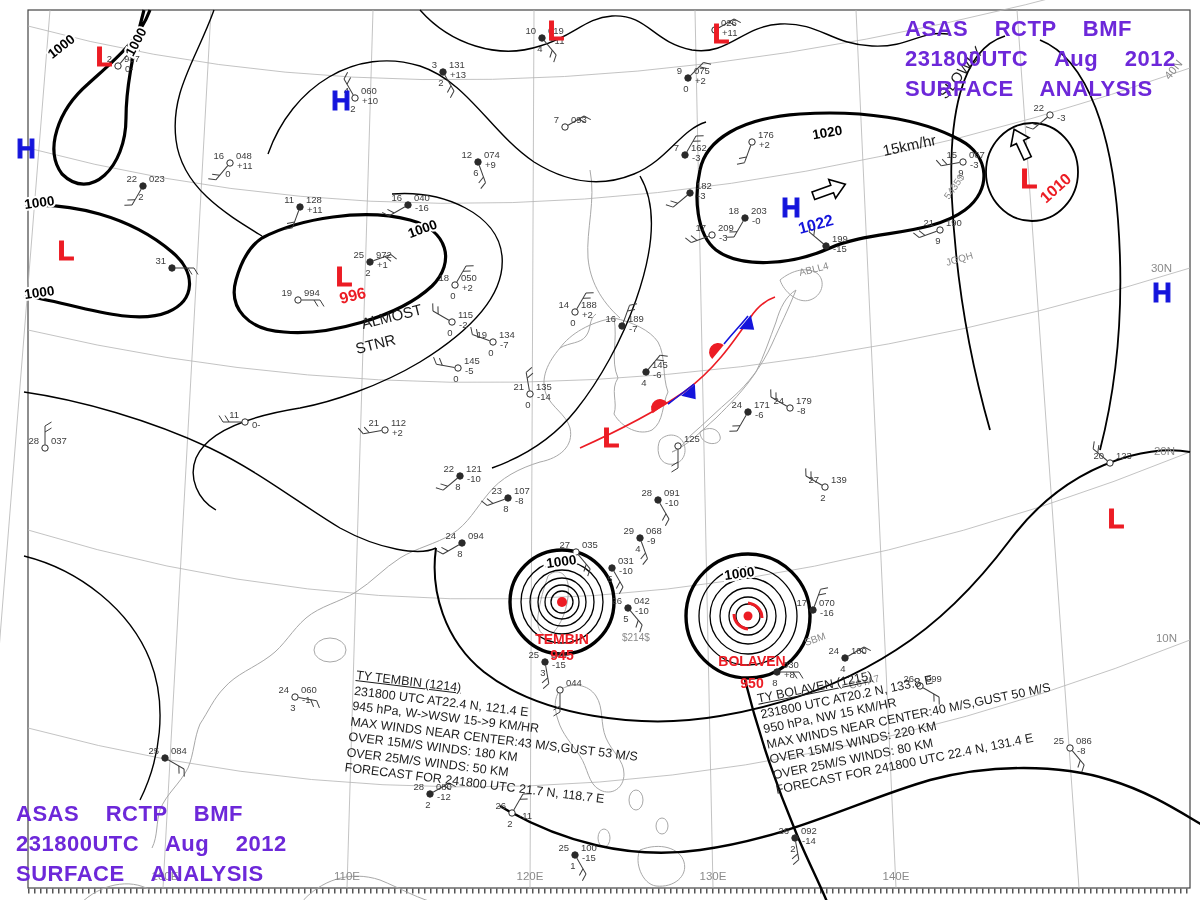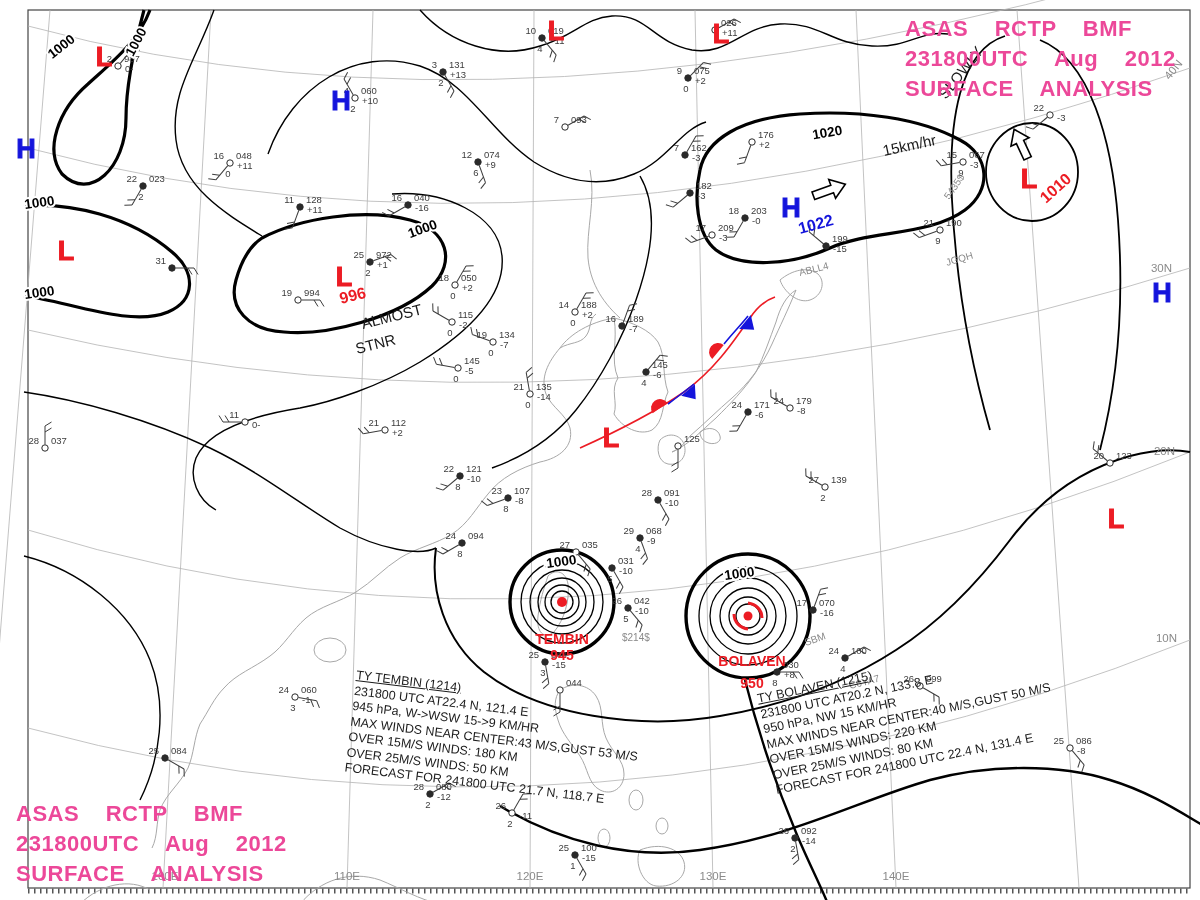--- a/index.html
+++ b/index.html
@@ -1,19 +1,19 @@
 <!DOCTYPE html>
 <html><head>
 <meta charset="utf-8">
 <style>
   html,body{margin:0;padding:0;background:#fff;}
   .canvas{position:relative;width:1200px;height:900px;background:#fff;overflow:hidden;
           font-family:"Liberation Sans",sans-serif;}
   #map-svg{position:absolute;left:0;top:0;}
-  .title-block{position:absolute;font-weight:bold;font-size:22px;line-height:30px;color:#ec4899;
+  .title-block{position:absolute;font-weight:bold;font-size:22px;line-height:30px;color:#6d28d9;
                word-spacing:20px;letter-spacing:.5px;white-space:nowrap;z-index:5;}
   .title-block div{white-space:nowrap;}
   .tyinfo{position:absolute;font-size:12.5px;line-height:15.5px;color:#1c1c1c;white-space:nowrap;
           transform-origin:0 0;z-index:4;}
   .tyinfo .first{text-decoration:underline;}
   #tembin-info{left:357px;top:668px;transform:rotate(7deg);}
   #bolaven-info{left:756px;top:692px;transform:rotate(-11.5deg);}
   text{font-family:"Liberation Sans",sans-serif;}
   .stxt{font-size:9.5px;fill:#3c3c3c;}
   .misc{font-size:10px;fill:#8a8a8a;}

